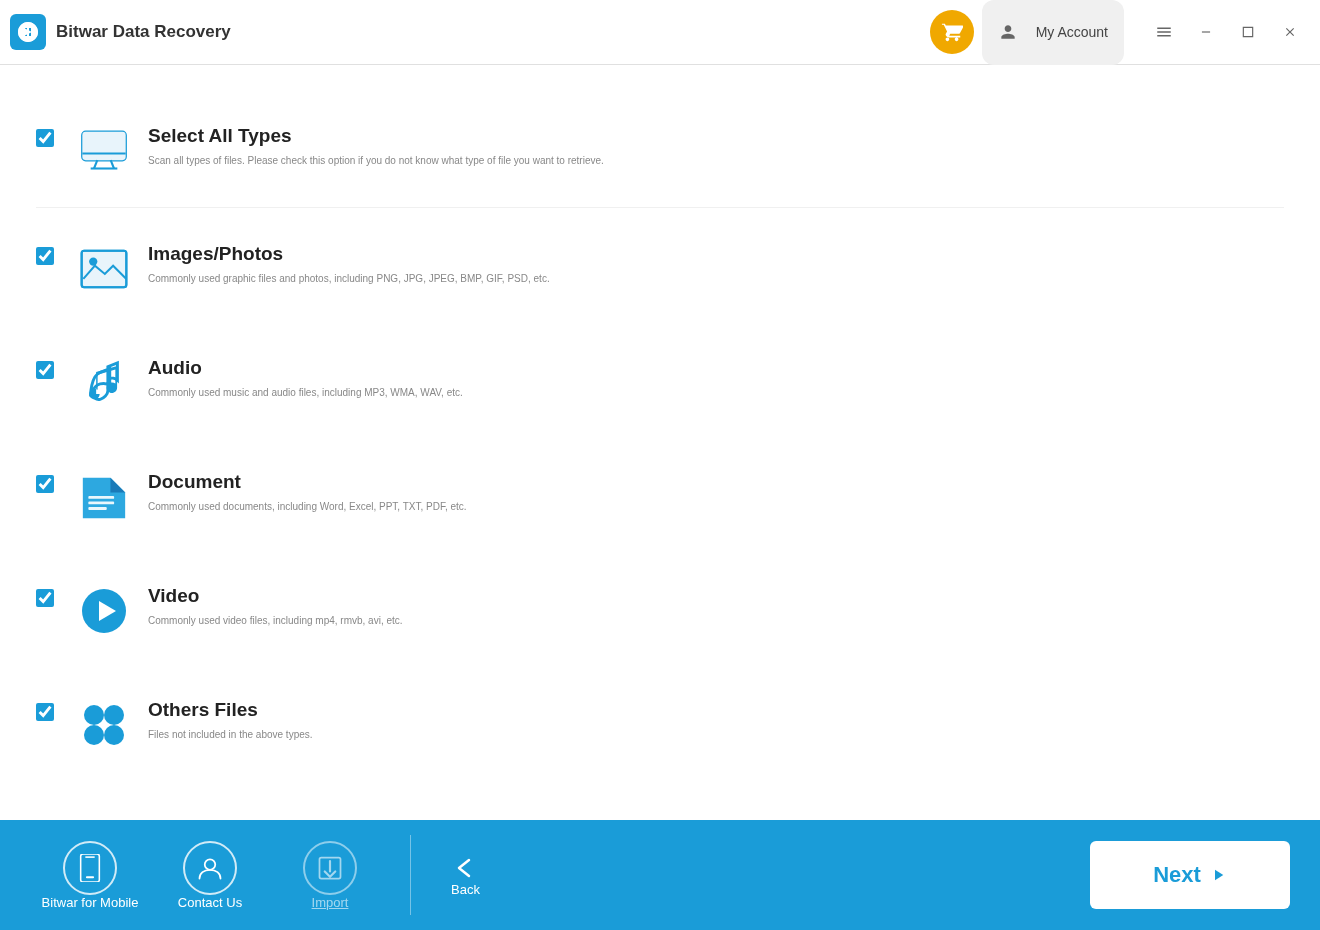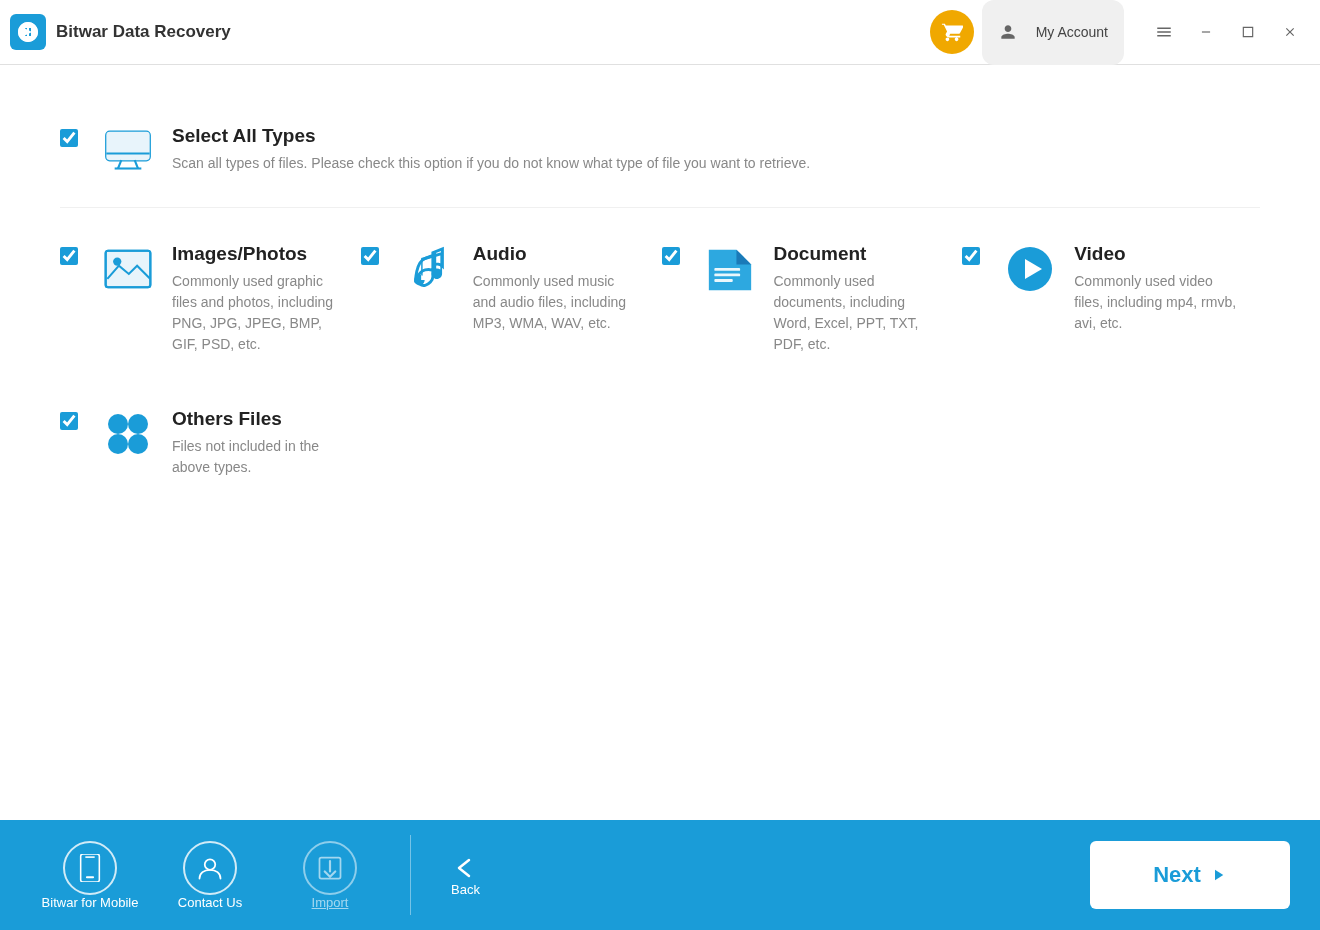--- a/index.html
+++ b/index.html
@@ -31,45 +31,45 @@
       height: 65px;
     }
     .window-controls { display: flex; align-items: center; gap: 2px; }
     .win-btn {
       width: 40px; height: 40px; display: flex; align-items: center; justify-content: center;
       cursor: pointer; font-size: 16px; color: #666; background: none; border: none;
     }
 
     
     .main-content {
-      flex: 1; padding: 40px 60px; overflow-y: auto; background: #fff;
+      flex: 1; padding: 40px 36px; overflow-y: auto; background: #fff;
     }
 
     
     .file-type-grid {
-      display: grid; grid-template-columns: 1fr 1fr 1fr 1fr; gap: 3px;
+      display: grid; grid-template-columns: 1fr; gap: 12px;
     }
     .select-all-row {
       grid-column: 1 / -1; display: flex; align-items: flex-start;
       padding: 20px 0 30px 0; border-bottom: 1px solid #f0f0f0; margin-bottom: 10px;
     }
     .file-type-item {
       display: flex; align-items: flex-start; padding: 25px 20px 25px 0;
     }
     .checkbox-wrap {
       width: 26px; height: 26px; flex-shrink: 0; margin-right: 16px; margin-top: 4px;
       position: relative;
     }
     .checkbox-wrap input[type=checkbox] {
       width: 18px; height: 18px; accent-color: #1a9cd8; cursor: pointer;
     }
     .type-icon { width: 52px; height: 52px; flex-shrink: 0; margin-right: 18px; display: flex; align-items: center; justify-content: center; }
     .type-text { flex: 1; }
     .type-title { font-size: 19px; font-weight: 600; color: #222; margin-bottom: 6px; }
-    .type-desc { font-size: 14px; color: #888; line-height: 1.5; }
+    .type-desc { font-size: 10px; color: #888; line-height: 1.5; }
 
     
     .bottom-bar {
       height: 110px; background: #1a9cd8; display: flex; align-items: center;
       padding: 0 30px; gap: 0;
     }
     .bottom-action {
       display: flex; flex-direction: column; align-items: center; 
       width: 120px; cursor: pointer; color: #fff;
     }

